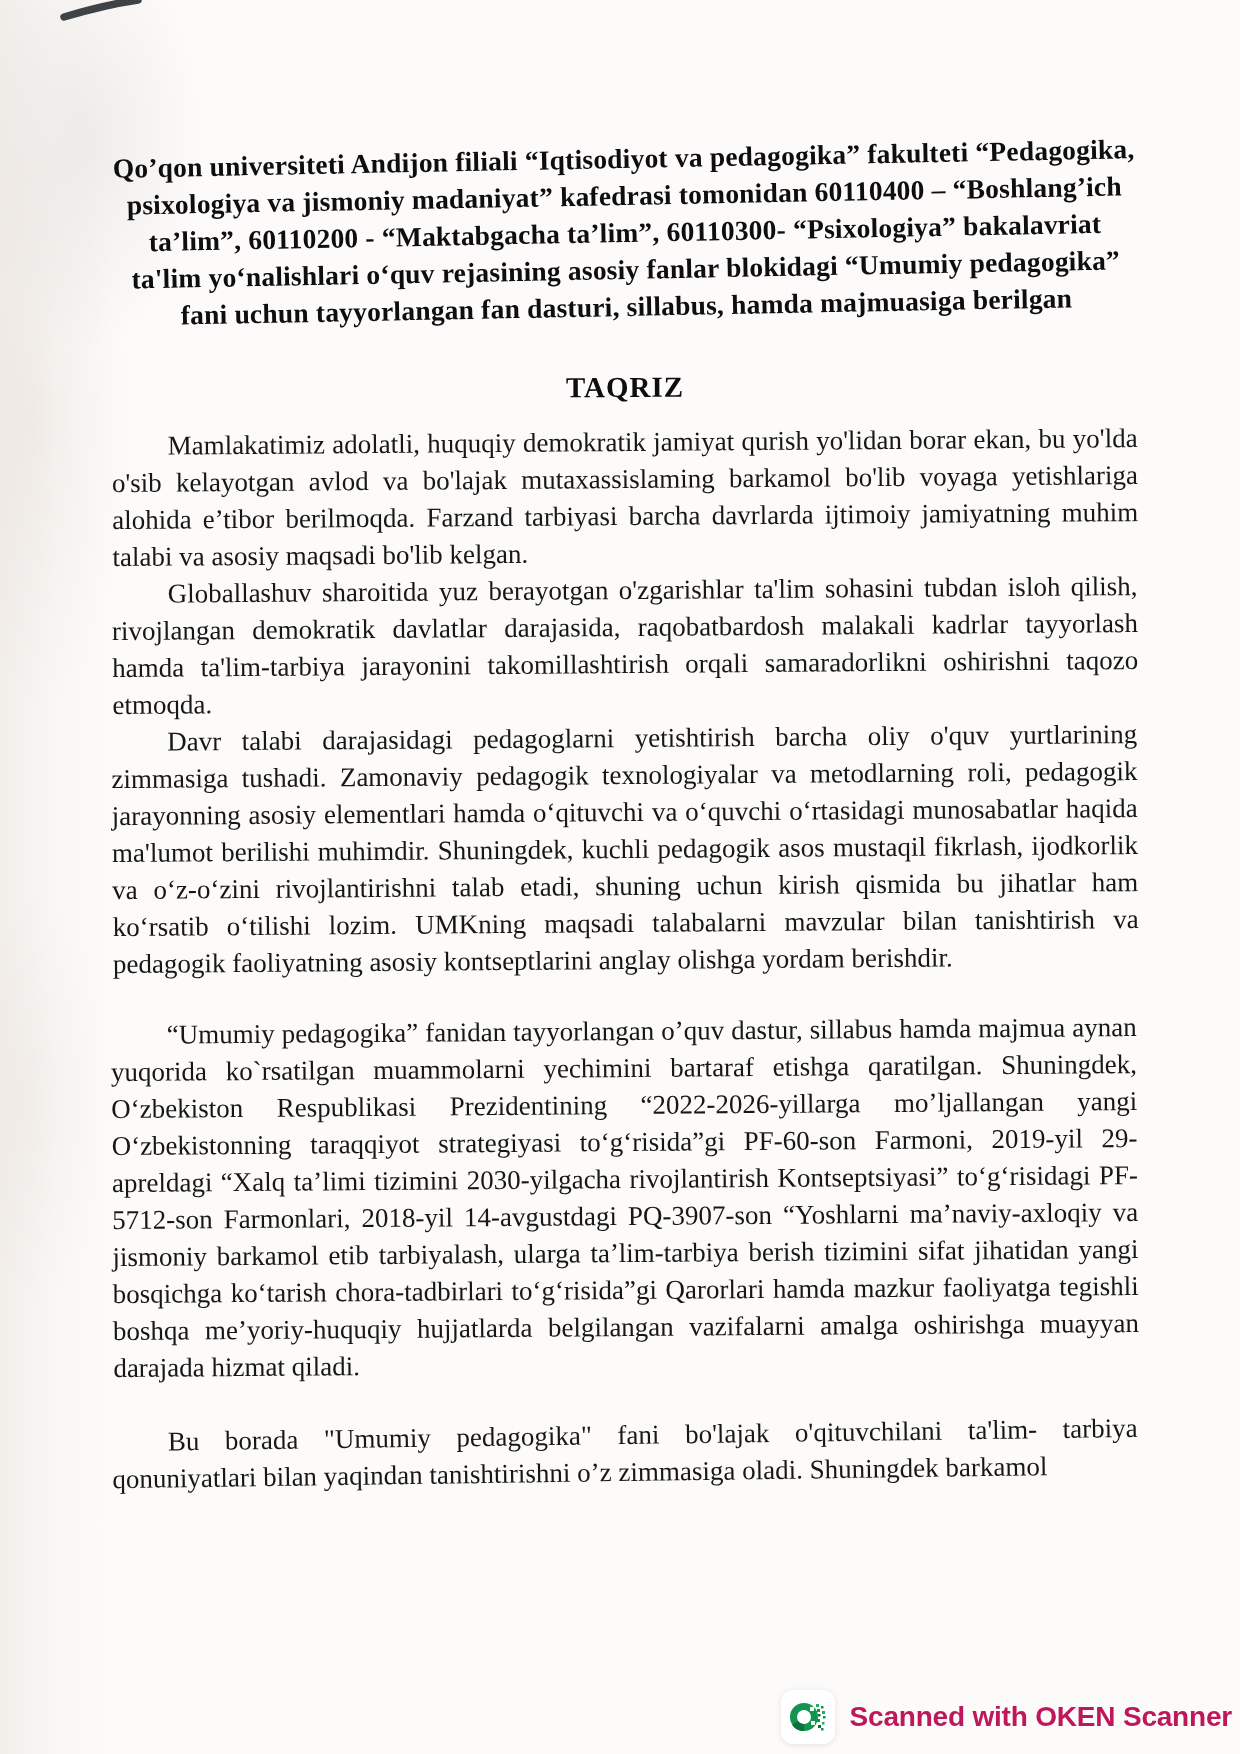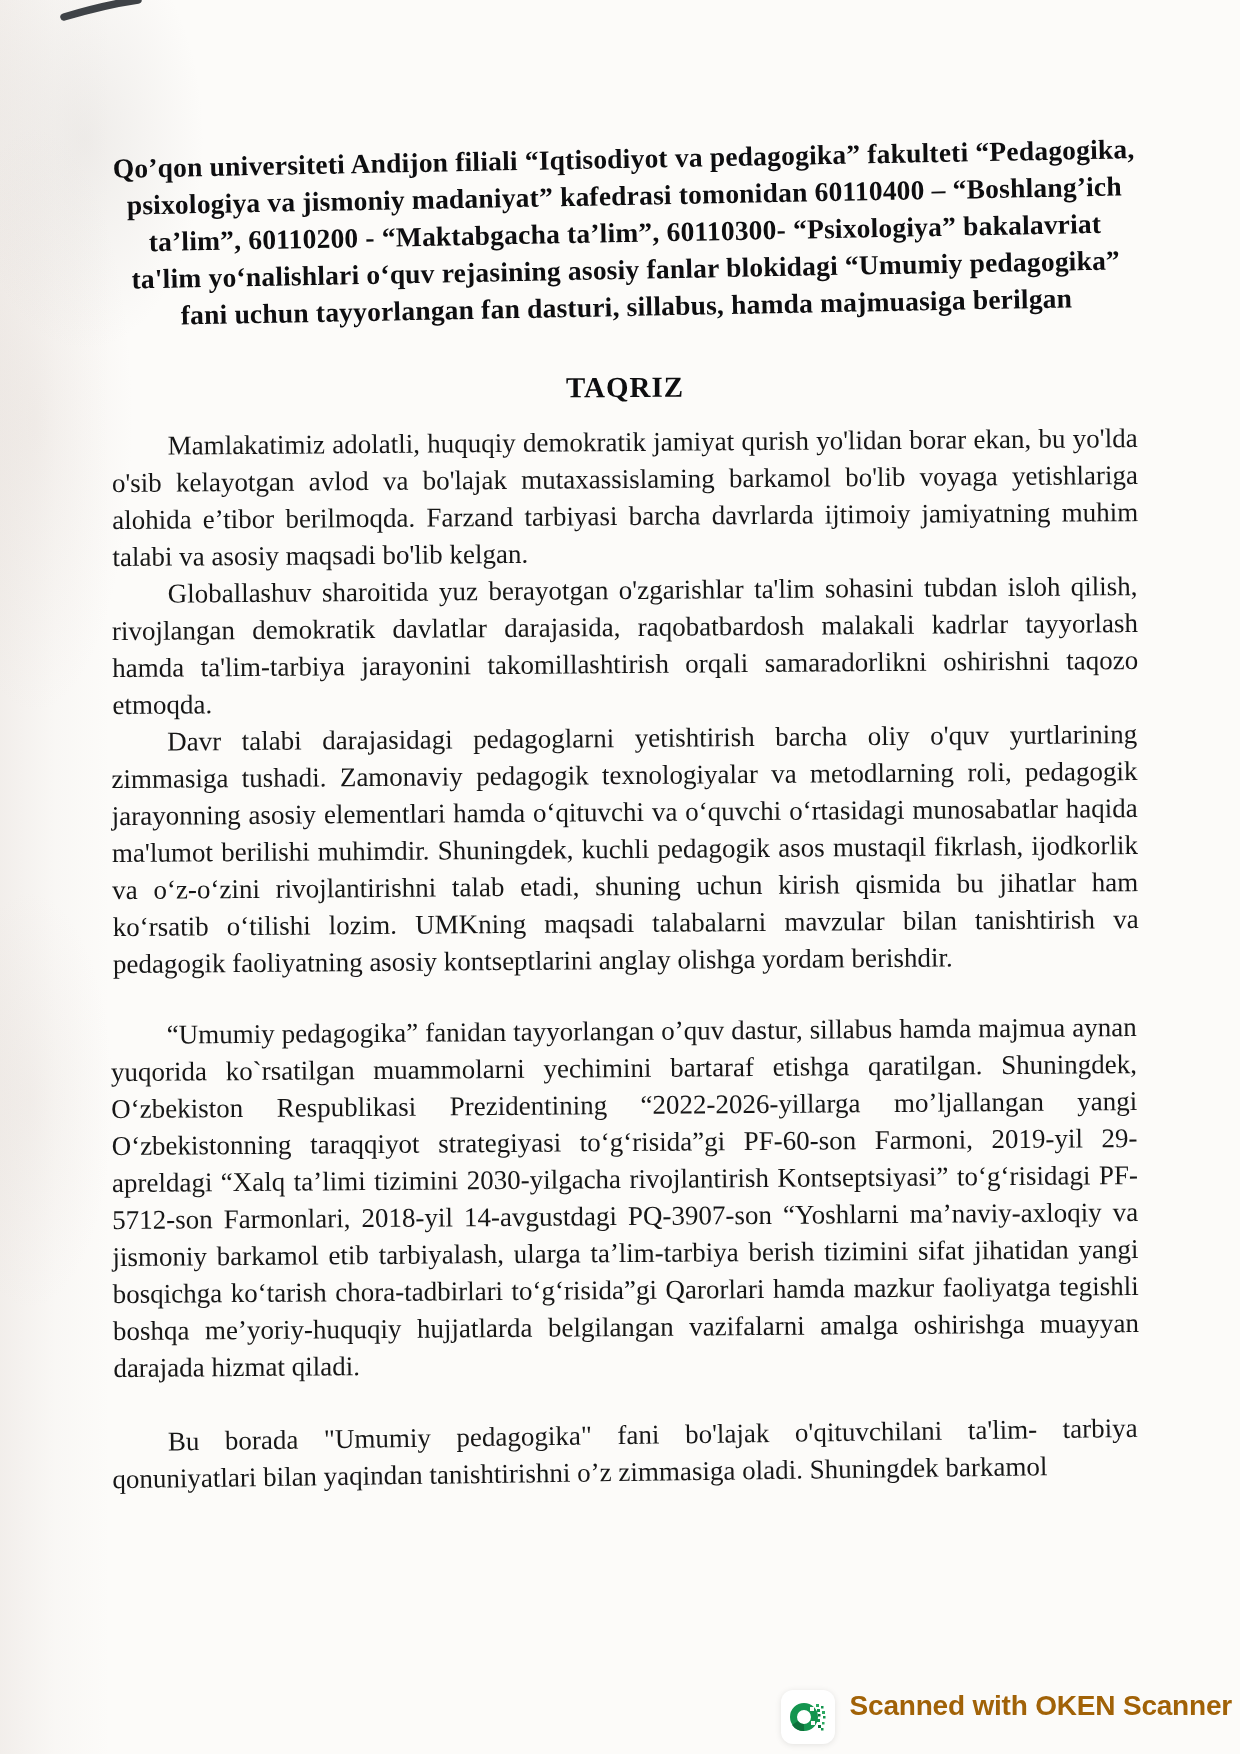--- a/index.html
+++ b/index.html
@@ -63,26 +63,26 @@
     text-indent: 56px;
     color: #171717;
     transform: rotate(-0.45deg);
     transform-origin: center;
   }
   .para.gap { margin-top: 34px; }
   .para.tilt { transform: rotate(-0.8deg); }
   .footer {
     position: absolute;
     right: 8px; bottom: 10px;
-    display: flex; align-items: flex-start;
+    display: flex; align-items: center;
     gap: 15px;
     font-family: "Liberation Sans", sans-serif;
     font-size: 28px;
     font-weight: 600;
-    color: #a16207;
+    color: #be185d;
     letter-spacing: -0.2px;
   }
   .logo-tile {
     display: inline-flex; align-items: center; justify-content: center;
     width: 54px; height: 54px;
     background: #ffffff;
     border-radius: 12px;
     box-shadow: 0 1px 6px rgba(0,0,0,0.10);
   }
 </style>

